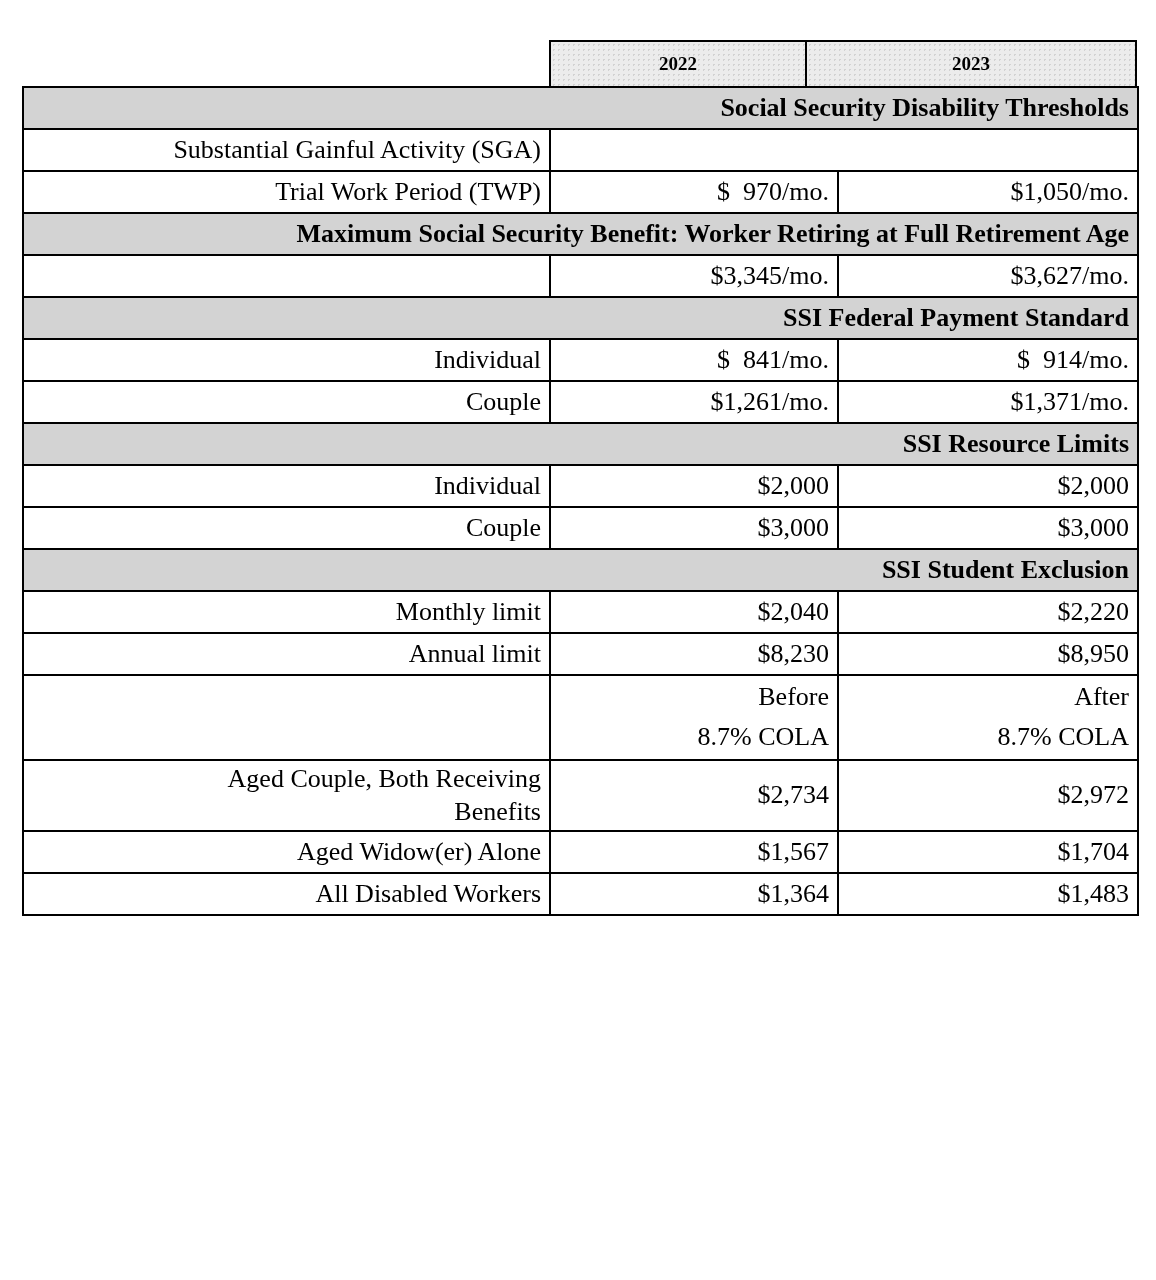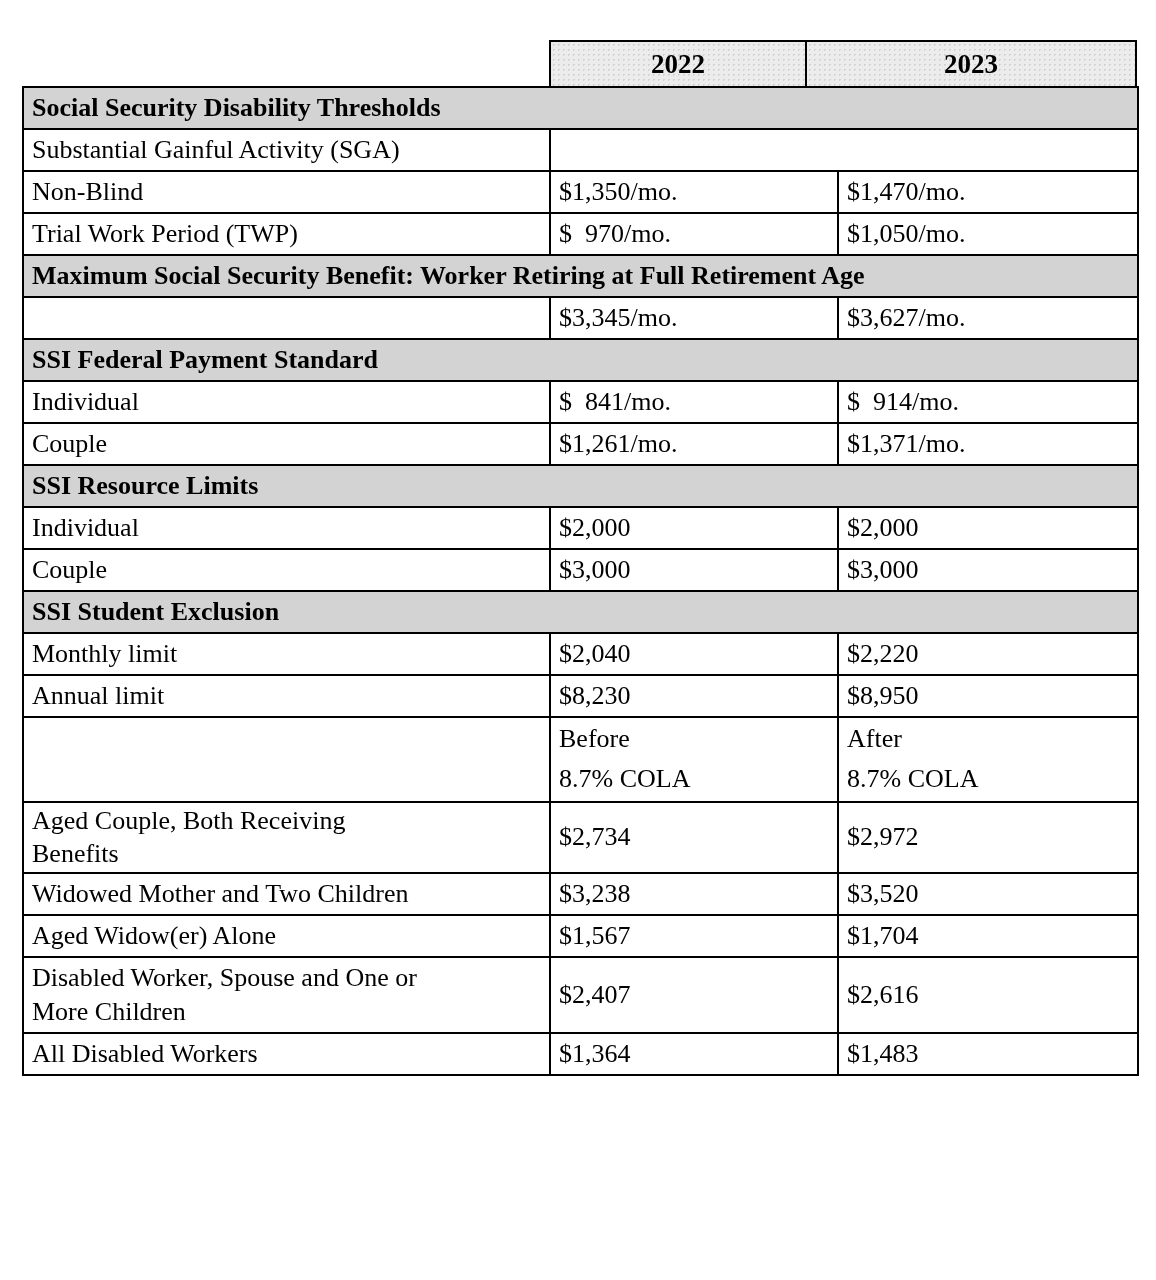--- a/index.html
+++ b/index.html
@@ -26,41 +26,41 @@
     display: flex;
   }
   .year-cell {
     box-sizing: border-box;
     border: 2px solid #000000;
     height: 48px;
     display: flex;
     align-items: center;
     justify-content: center;
     font-weight: bold;
-    font-size: 27px;
+    font-size: 19px;
     background-color: #ececec;
     background-image: radial-gradient(circle, #d2d2d2 1px, rgba(0,0,0,0) 1px);
     background-size: 5px 5px;
   }
   .year-cell.y2022 { width: 258px; }
   .year-cell.y2023 { width: 332px; margin-left: -2px; }
 
   
   table.main {
     position: absolute;
     left: 0;
     top: 46px;
     width: 1115px;
     border-collapse: collapse;
     table-layout: fixed;
   }
   table.main td {
     box-sizing: border-box;
     border: 2px solid #000000;
-    text-align: left;
+    text-align: right;
     vertical-align: middle;
     font-size: 26px;
     line-height: 1.3;
     padding: 1px 8px;
     white-space: pre-line;
     overflow: hidden;
     margin-left: 25px;
   }
   tr.r-std td   { height: 42px; }
   tr.r-tall td  { height: 82px; line-height: 1.55; }
@@ -88,25 +88,20 @@
         <col style="width:300px">
     </colgroup>
     <tbody>
 
       <tr class="r-std">
         <td colspan="3" class="section-hdr">Social Security Disability Thresholds</td>
       </tr>
       <tr class="r-std">
         <td>Substantial Gainful Activity (SGA)</td>
         <td colspan="2"></td>
-      </tr>
-      <tr class="r-std">
-        <td>Non-Blind</td>
-        <td>$1,350/mo.</td>
-        <td>$1,470/mo.</td>
       </tr>
       <tr class="r-std">
         <td>Trial Work Period (TWP)</td>
         <td>$&nbsp;&nbsp;970/mo.</td>
         <td>$1,050/mo.</td>
       </tr>
 
       <tr class="r-std">
         <td colspan="3" class="section-hdr">Maximum Social Security Benefit: Worker Retiring at Full Retirement Age</td>
       </tr>
@@ -165,34 +160,23 @@
         <td>After
 8.7% COLA</td>
       </tr>
       <tr class="r-wrap2">
         <td>Aged Couple, Both Receiving
 Benefits</td>
         <td>$2,734</td>
         <td>$2,972</td>
       </tr>
       <tr class="r-std">
-        <td>Widowed Mother and Two Children</td>
-        <td>$3,238</td>
-        <td>$3,520</td>
-      </tr>
-      <tr class="r-std">
         <td>Aged Widow(er) Alone</td>
         <td>$1,567</td>
         <td>$1,704</td>
-      </tr>
-      <tr class="r-wrap3">
-        <td>Disabled Worker, Spouse and One or
-More Children</td>
-        <td>$2,407</td>
-        <td>$2,616</td>
       </tr>
       <tr class="r-std">
         <td>All Disabled Workers</td>
         <td>$1,364</td>
         <td>$1,483</td>
       </tr>
 
     </tbody>
   </table>
 </div>

